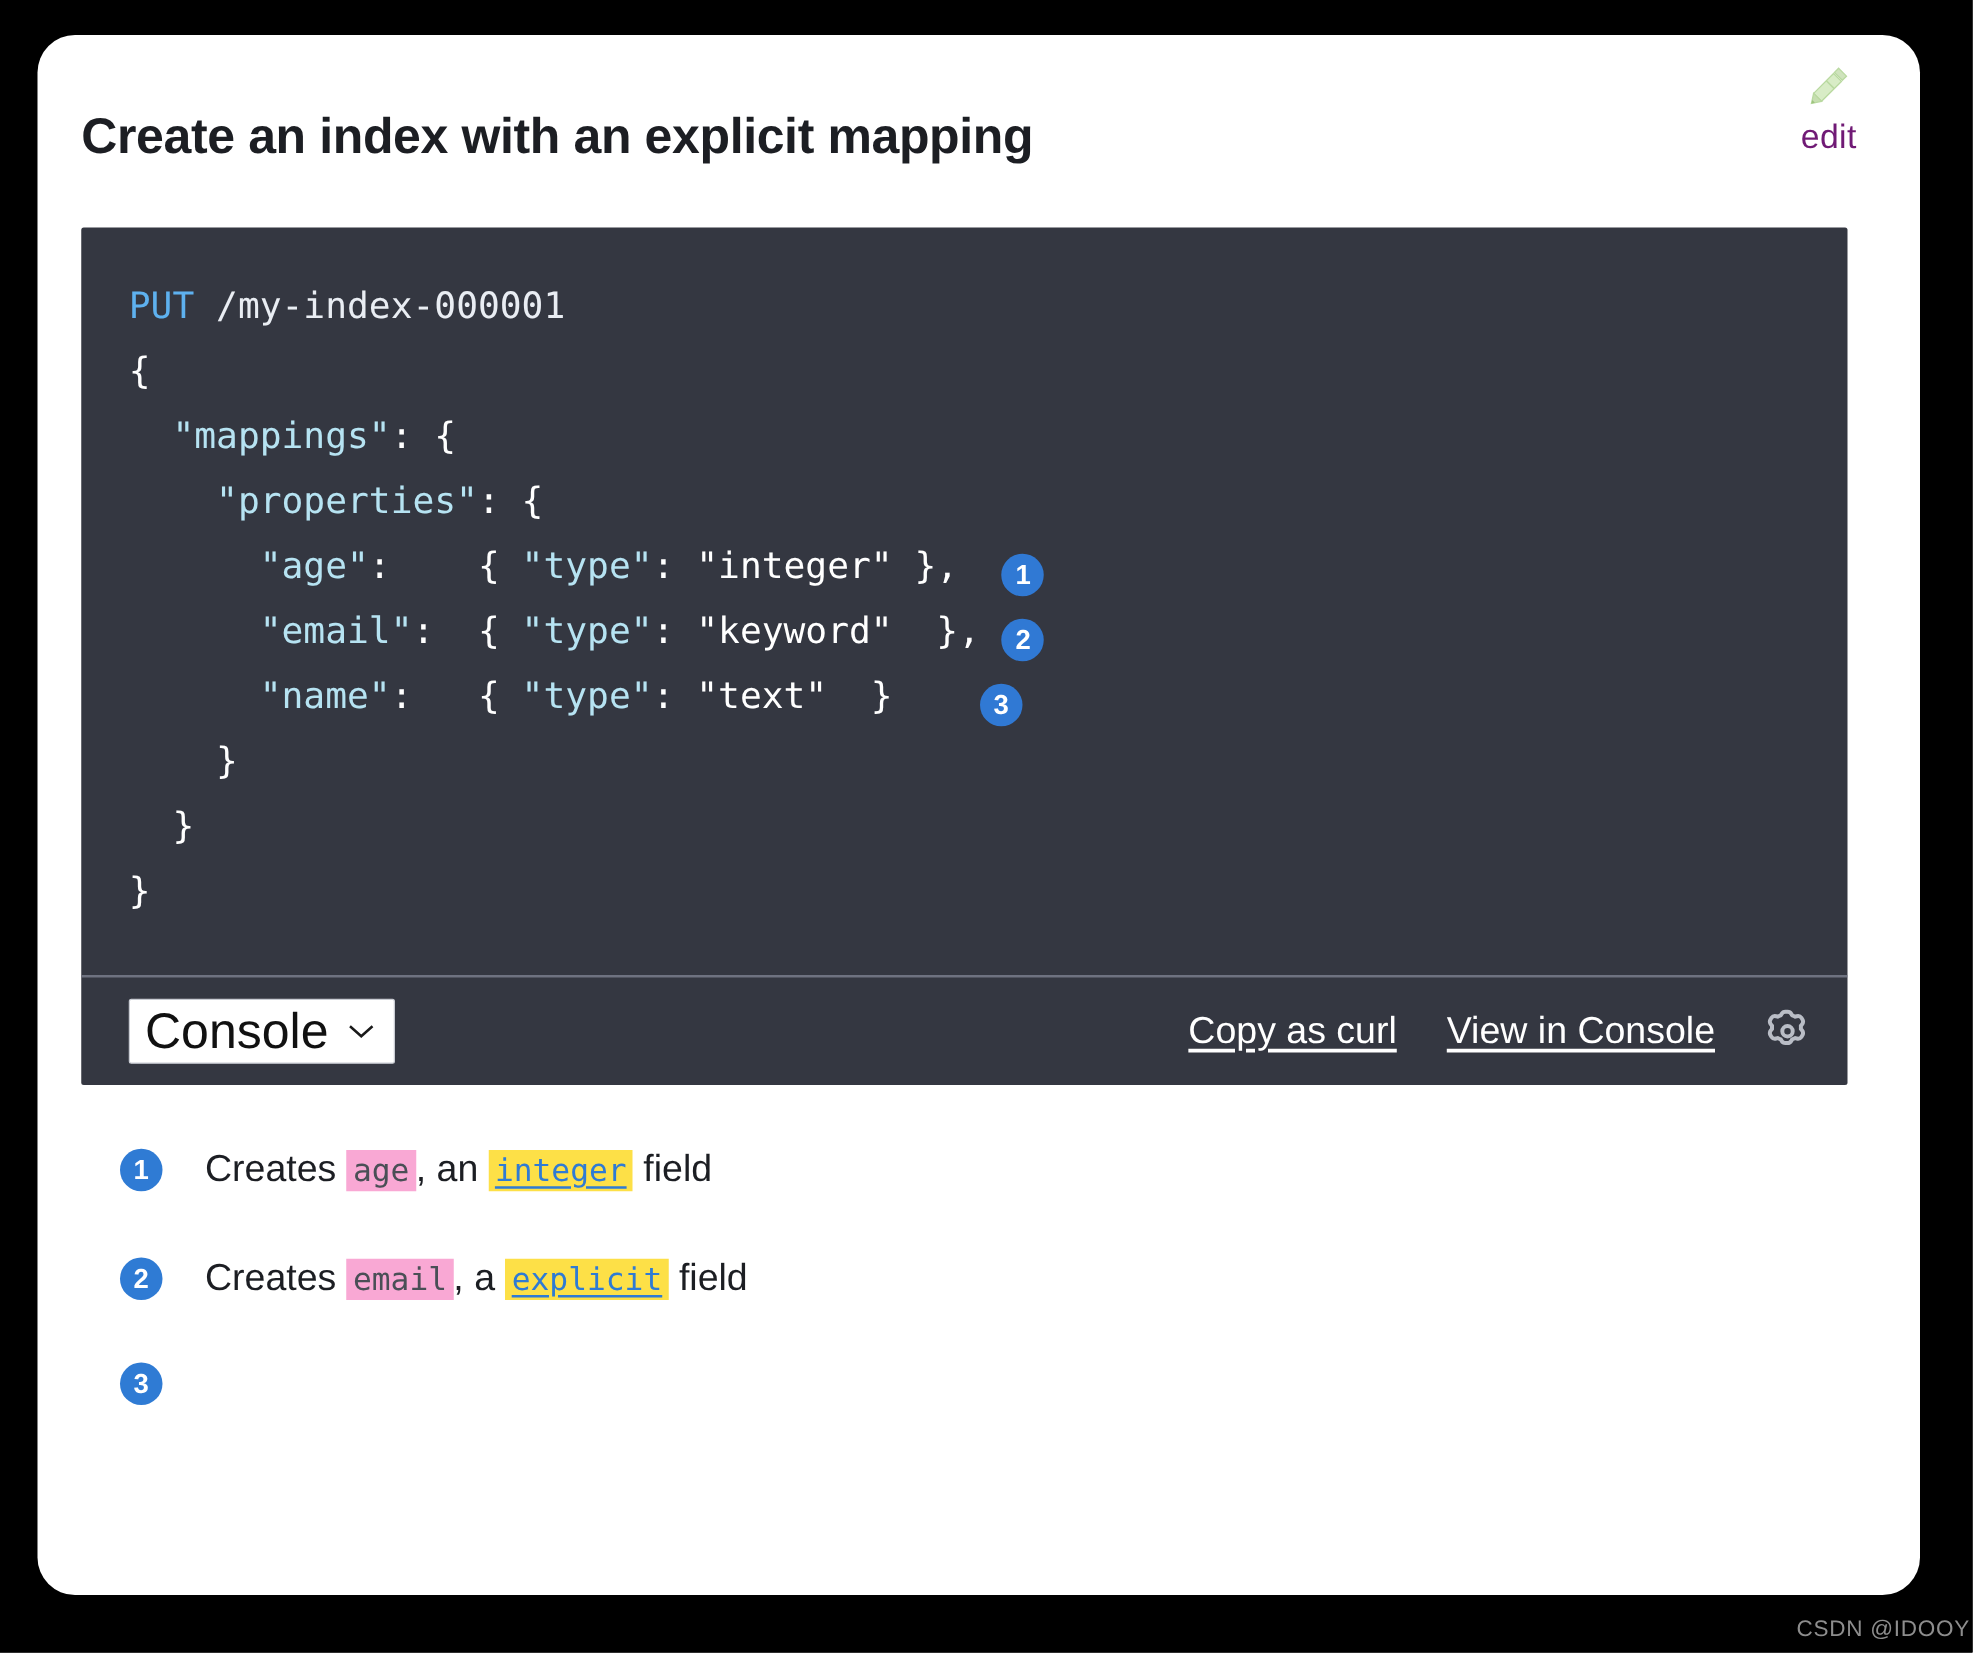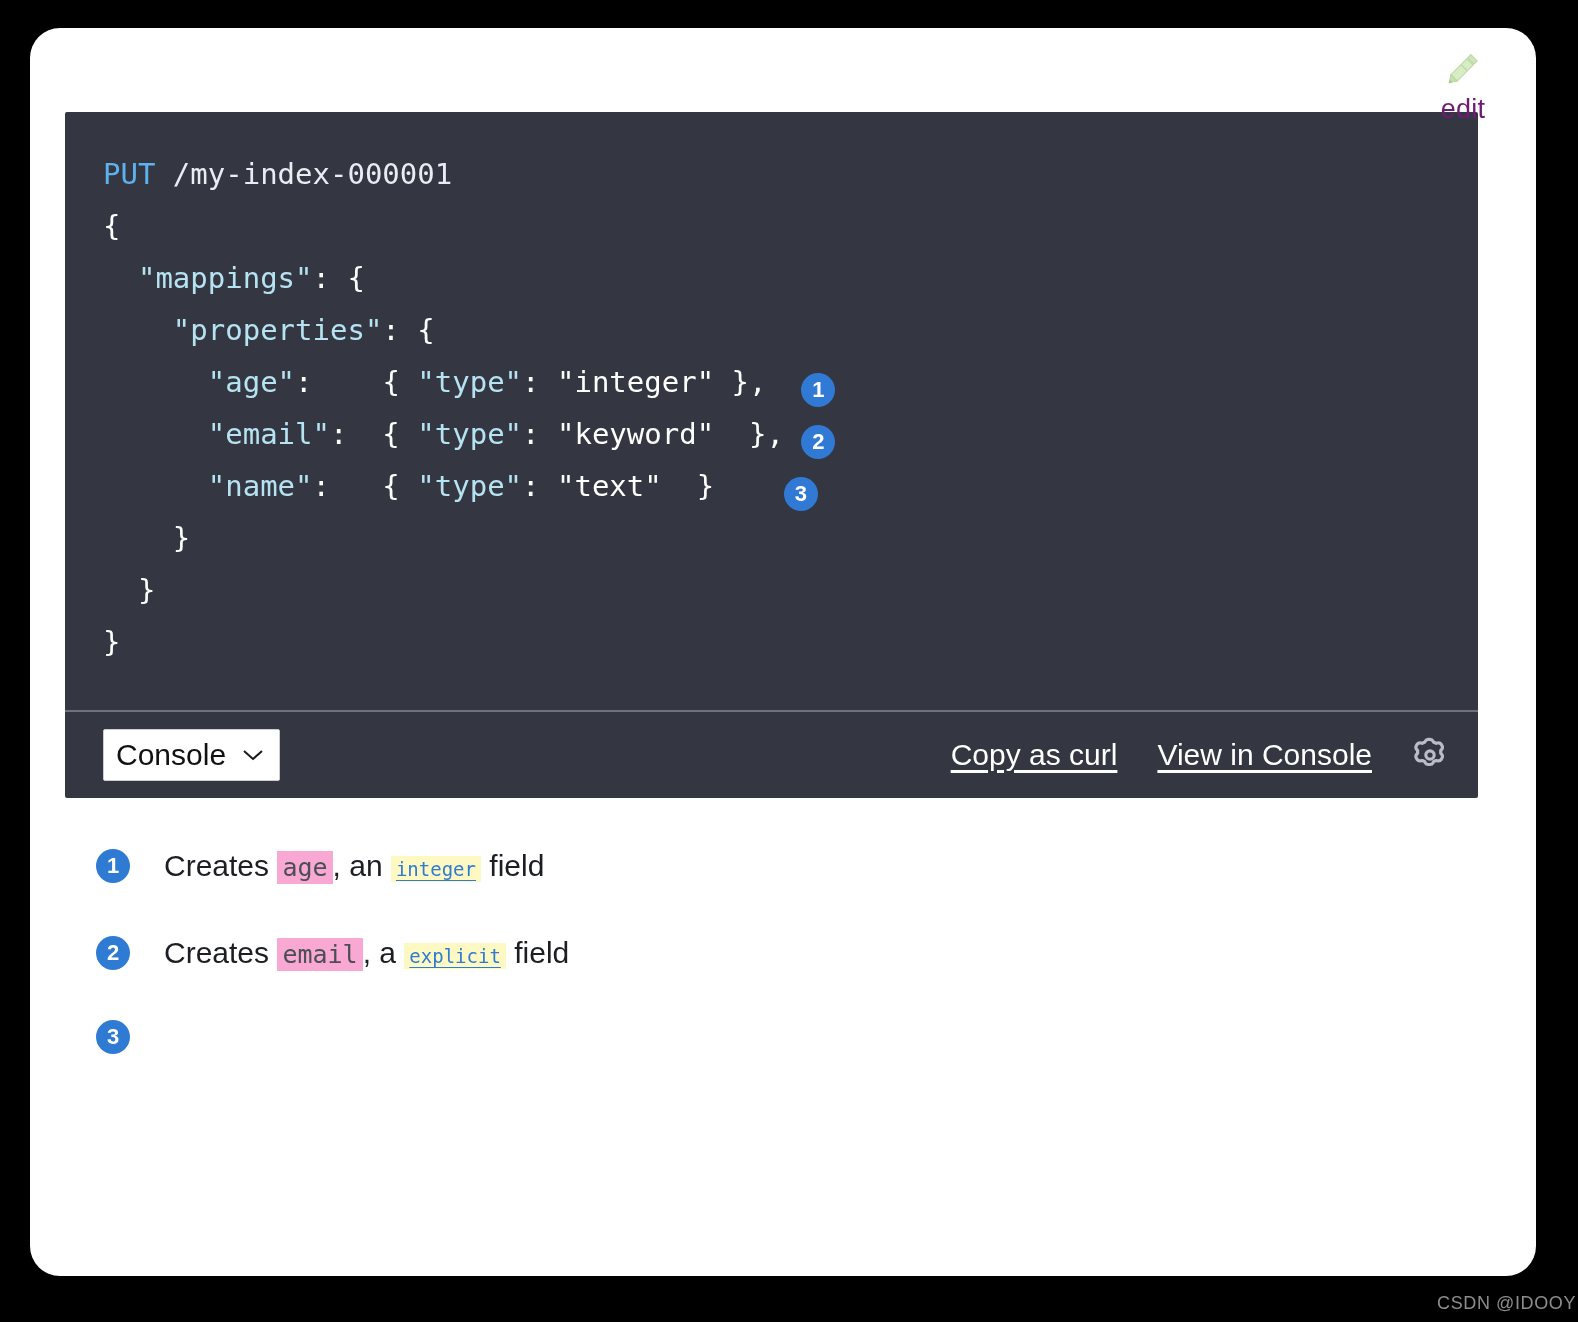--- a/index.html
+++ b/index.html
@@ -139,21 +139,21 @@
     padding: 0 28px 0 38px;
   }
 
   .console-select {
     appearance: none;
     -webkit-appearance: none;
     background: #ffffff;
     border: 1px solid #c9ccd3;
     border-radius: 2px;
     font-family: "Liberation Sans", sans-serif;
-    font-size: 30px;
+    font-size: 40px;
     color: #111111;
     padding: 5px 52px 6px 12px;
     height: 52px;
     line-height: 40px;
     cursor: pointer;
   }
   .select-wrap { position: relative; display: inline-block; }
   .select-chevron {
     position: absolute;
     right: 16px;
@@ -221,22 +221,22 @@
   }
   .inline-code {
     font-family: "DejaVu Sans Mono", monospace;
     font-size: 25px;
     background: #f9a8d4;
     color: #4a4f56;
     padding: 2px 5px;
   }
   .inline-code-link {
     font-family: "DejaVu Sans Mono", monospace;
-    font-size: 19px;
-    background: #fef9c3;
+    font-size: 25px;
+    background: #fde047;
     color: #2f7bd4;
     text-decoration: underline;
     text-underline-offset: 4px;
     padding: 2px 5px;
     cursor: pointer;
   }
 
   
   .watermark {
     position: absolute;
@@ -262,20 +262,21 @@
             <path d="M16.5 3.2 l3.6 3.6 -1.9 1.9 -3.6 -3.6 z" fill="#cfe3bd" stroke="#b9d9a0" stroke-width="0.6"></path>
             <path d="M14.2 5.6 l3.6 3.6 -9.1 9.1 -3.6 -3.6 z" fill="#d8ecc6" stroke="#b9d9a0" stroke-width="0.6"></path>
             <path d="M10.9 8.9 l3.6 3.6" stroke="#b9d9a0" stroke-width="0.7" fill="none"></path>
             <path d="M5.1 14.7 l3.6 3.6 -4.6 1.0 z" fill="#c6deb0" stroke="#b9d9a0" stroke-width="0.6"></path>
             <path d="M4.1 19.3 l1.6 -0.35 -1.25 -1.25 z" fill="#9ec47f"></path>
           </g>
         </svg>
         <span class="edit-label">edit</span>
       </a>
 
+      <h1 class="page-title">Create an index with an explicit mapping</h1>
 
 
       <div class="code-block">
 
         <div class="code-body">
           <pre class="code" id="code-target"><span class="tok-method">PUT</span><span class="tok-punc"> </span><span class="tok-path">/my-index-000001</span>
 <span class="tok-punc">{</span>
 <span class="tok-punc">  </span><span class="tok-key">"mappings"</span><span class="tok-punc">: {</span>
 <span class="tok-punc">    </span><span class="tok-key">"properties"</span><span class="tok-punc">: {</span>
 <span class="tok-punc">      </span><span class="tok-key">"age"</span><span class="tok-punc">:    { </span><span class="tok-key">"type"</span><span class="tok-punc">: </span><span class="tok-str">"integer"</span><span class="tok-punc"> },  </span><span class="callout-marker">1</span>

